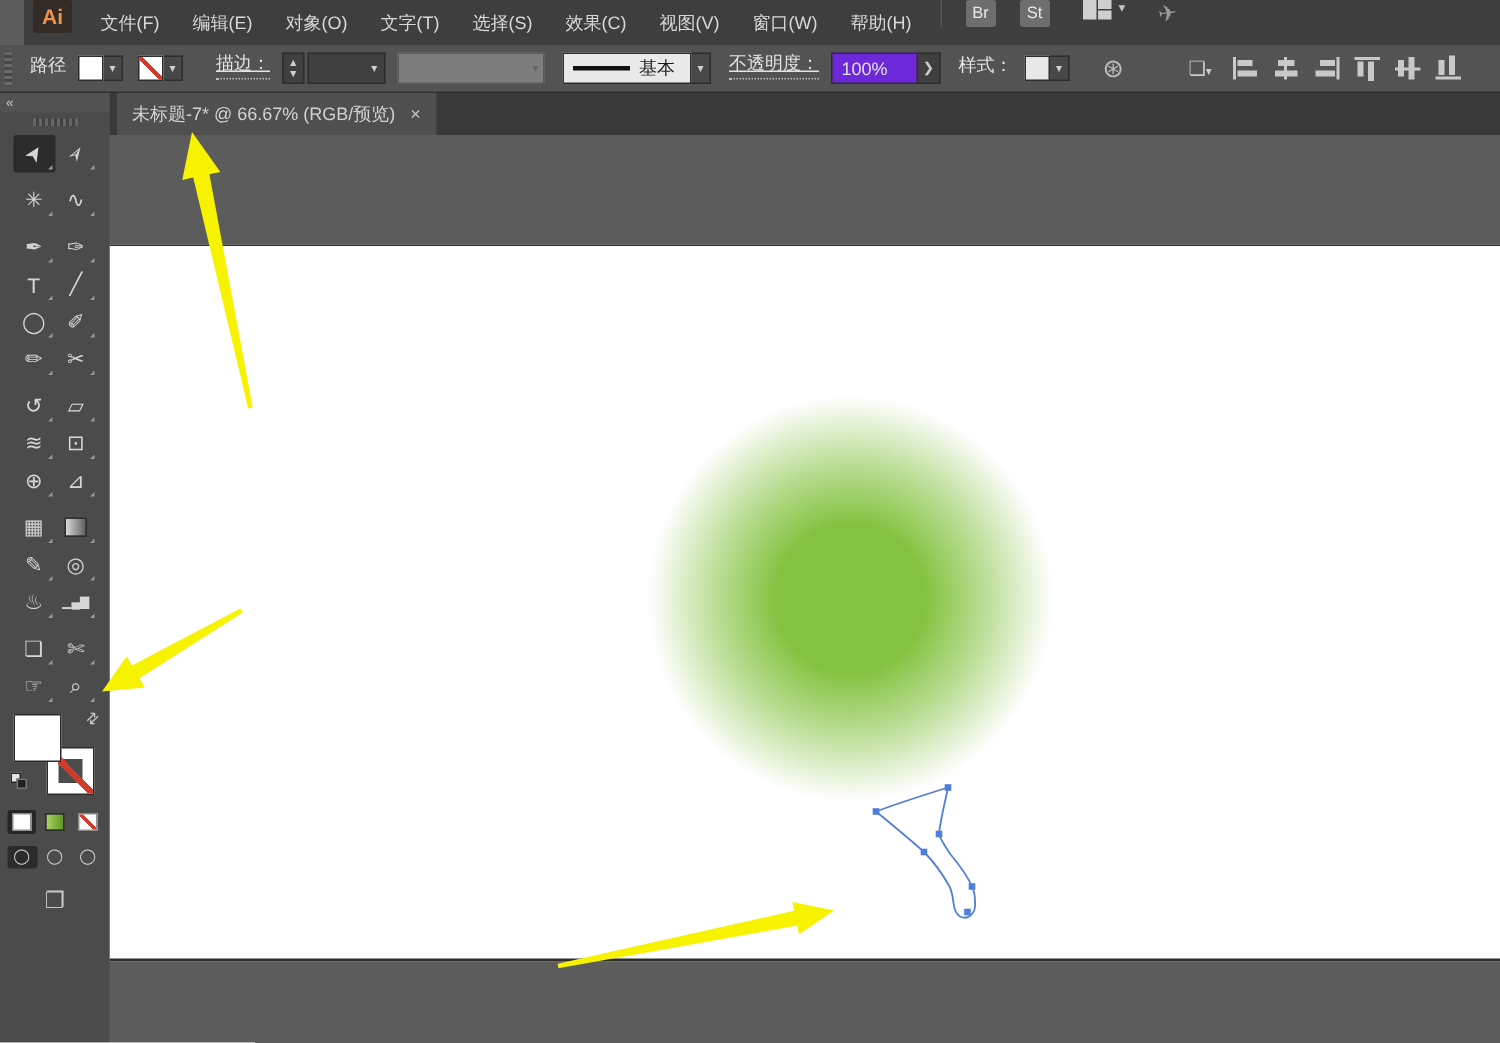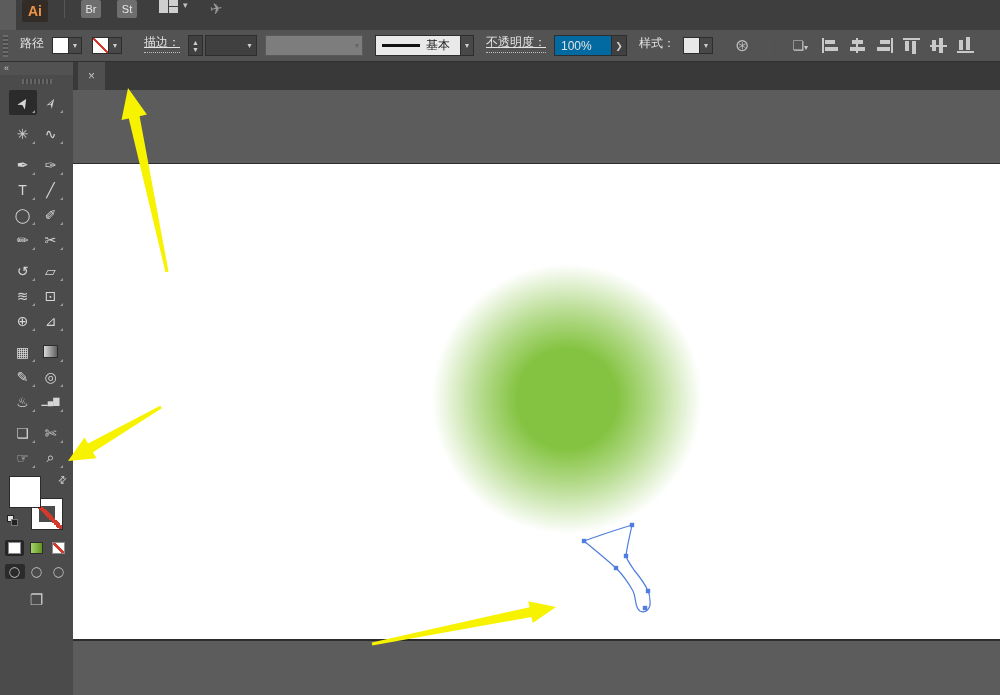--- a/index.html
+++ b/index.html
@@ -47,21 +47,21 @@
     color:#cfcfcf; font-size:7px; line-height:7px; margin-right:2px; }
   .dd-dark { height:21px; background:#404040; border:1px solid #2d2d2d;
     display:flex; align-items:center; justify-content:flex-end; color:#cfcfcf; }
   .dd-gray { width:98px; height:21px; background:#7d7d7d; border:1px solid #5a5a5a;
     display:flex; align-items:center; justify-content:flex-end; margin-left:8px; }
   .dd-gray .c { color:#646464; font-size:8px; margin-right:3px; }
   .stroke-style { display:flex; align-items:center; margin-left:12px;border-radius:6px; }
   .stroke-style .prev { width:86px; height:21px; background:#e9e9e9;
     border:1px solid #2d2d2d; display:flex; align-items:center; color:#1c1c1c; }
   .stroke-style .line { width:38px; height:3px; background:#111; margin:0 6px 0 6px; }
-  .opacity-field { width:58px; height:21px; background:#0369a1; border:1px solid #2d2d2d;
+  .opacity-field { width:58px; height:21px; background:#6d28d9; border:1px solid #2d2d2d;
     display:flex; align-items:center; padding-left:6px; color:#e3e3e3; }
   .next-btn { width:15px; height:21px; background:#404040; border:1px solid #2d2d2d;
     border-left:none; color:#cfcfcf; font-size:9px; display:flex; align-items:center;
     justify-content:center; }
   .style-swatch { width:17px; height:17px; border:1px solid #2d2d2d; background:#e8e8e8; }
   .wheel-icon { color:#bdbdbd; font-size:17px; margin:0 12px; }
   .tb-icon { color:#c9c9c9; font-size:13px; margin-left:14px; }
   .align-row { display:flex; align-items:center; gap:10px; margin-left:14px; }
   .align-icon { width:17px; height:15px; position:relative; }
   .align-icon i { position:absolute; background:#c9c9c9; }
@@ -141,20 +141,31 @@
   .arrows-svg { position:absolute; left:0; top:0; width:1000px; height:695px;
     z-index:40; pointer-events:none; }
 </style>
 </head>
 <body>
 
 <div id="app">
 
   <header class="menu-bar">
     <div class="ai-logo">Ai</div>
+    <nav id="menus" style="display:flex;">
+        <span class="menu-item">文件(F)</span>
+        <span class="menu-item">编辑(E)</span>
+        <span class="menu-item">对象(O)</span>
+        <span class="menu-item">文字(T)</span>
+        <span class="menu-item">选择(S)</span>
+        <span class="menu-item">效果(C)</span>
+        <span class="menu-item">视图(V)</span>
+        <span class="menu-item">窗口(W)</span>
+        <span class="menu-item">帮助(H)</span>
+      </nav>
     <div class="mb-sep"></div>
     <div class="sq-btn">Br</div>
     <div class="sq-btn">St</div>
     <div class="ws-icon">
       <span class="a"></span>
       <span class="b">
           <i></i>
           <i></i>
         </span>
     </div>
@@ -367,20 +378,21 @@
       <div class="m active">◯</div>
       <div class="m">◯</div>
       <div class="m">◯</div>
     </div>
 
     <div class="screen-mode">❐</div>
   </aside>
 
   <div class="tab-bar">
     <div class="doc-tab">
+      <span>未标题-7* @ 66.67% (RGB/预览)</span>
       <span class="close">×</span>
     </div>
   </div>
 
   <div class="pasteboard">
     <div class="artboard">
       <div class="gradient-circle" id="gradCircle" style="left: 355px; top: 96px; width: 278px; height: 278px; background: radial-gradient(circle closest-side, rgb(132, 195, 65) 0%, rgb(132, 195, 65) 36%, rgba(132, 195, 65, 0.6) 62%, rgba(132, 195, 65, 0) 97%);"></div>
       <svg class="path-svg" id="pathSvg" viewBox="570 512 100 108" style="left: 497px; top: 349px; width: 100px; height: 108px;">
           <path d="M632 524 C616 529 600 534 584 540 C595 549 606 558 616 567 C622 573 628 581 633 590 C637 598 634 606 640 610 C646 613 651 607 650 600 C650 595 649 592 648 590 C645 583 639 575 634 569 C630 563 627 559 626 555 C627 545 630 534 632 524 Z" fill="none" stroke="#4f7ede" stroke-width="1.2"></path>
           <rect x="629.8" y="521.8" width="4.4" height="4.4" fill="#4f7ede"></rect>

